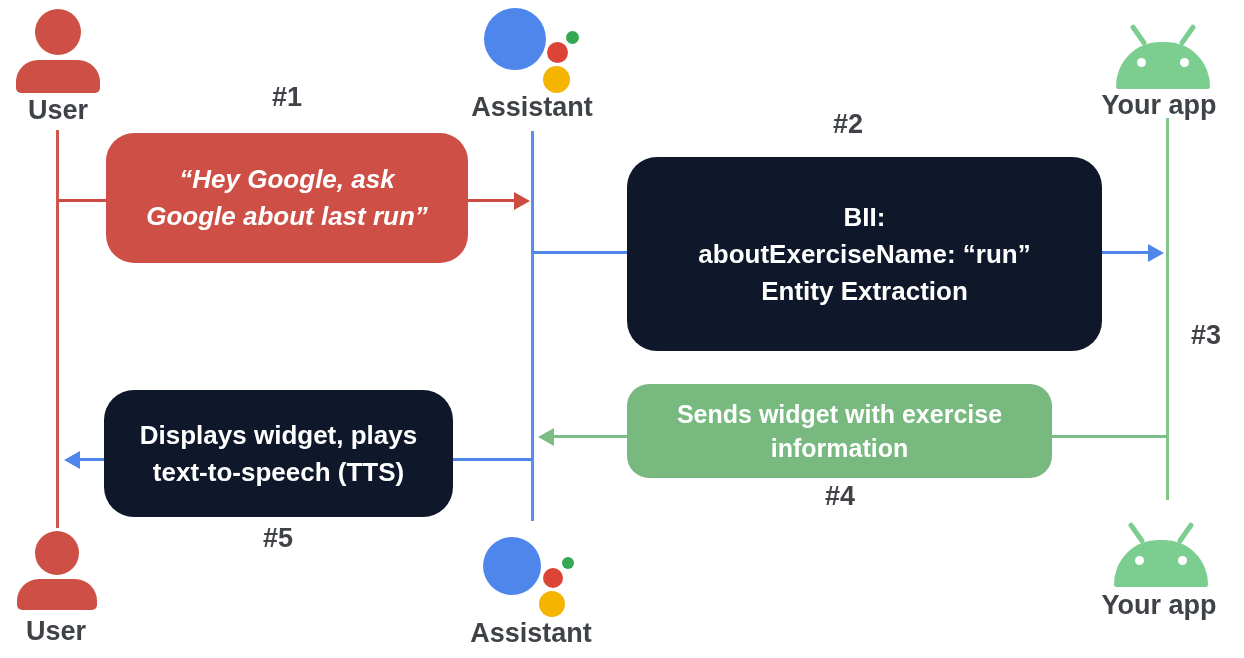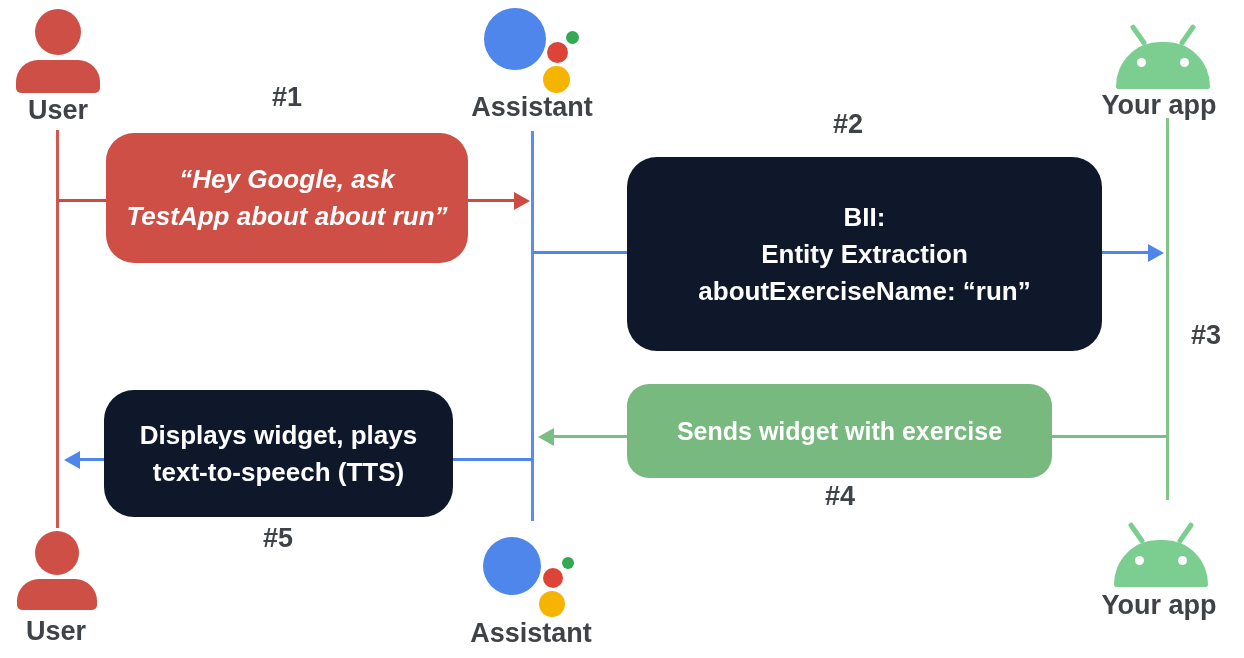--- a/index.html
+++ b/index.html
@@ -85,31 +85,32 @@
   <div class="arrowhead ah-right-blue" style="left:1148px; top:244px;"></div>
 
   <div class="hline hl-green" style="left:554px; top:435px; width:613px;"></div>
   <div class="arrowhead ah-left-green" style="left:538px; top:428px;"></div>
 
   <div class="hline hl-blue" style="left:80px; top:458px; width:453px;"></div>
   <div class="arrowhead ah-left-blue" style="left:64px; top:451px;"></div>
 
   <div class="msg msg-red" style="left:106px; top:133px; width:362px; height:130px;font-style:italic;">
     <div class="line">“Hey Google, ask</div>
-    <div class="line">TestApp about about run”</div>
+    <div class="line">Google about last run”</div>
   </div>
 
   <div class="msg msg-blue" style="left:627px; top:157px; width:475px; height:194px;">
     <div class="line">BII:</div>
+    <div class="line">aboutExerciseName: “run”</div>
     <div class="line">Entity Extraction</div>
-    <div class="line">aboutExerciseName: “run”</div>
   </div>
 
   <div class="msg msg-green" style="left:627px; top:384px; width:425px; height:94px;">
     <div class="line">Sends widget with exercise</div>
+    <div class="line">information</div>
   </div>
 
   <div class="msg msg-blue" style="left:104px; top:390px; width:349px; height:127px;">
     <div class="line">Displays widget, plays</div>
     <div class="line">text-to-speech (TTS)</div>
   </div>
 
   <div class="step-label" style="left:287px;  top:82px;">#1</div>
   <div class="step-label" style="left:848px;  top:109px;">#2</div>
   <div class="step-label" style="left:1206px; top:320px;">#3</div>

